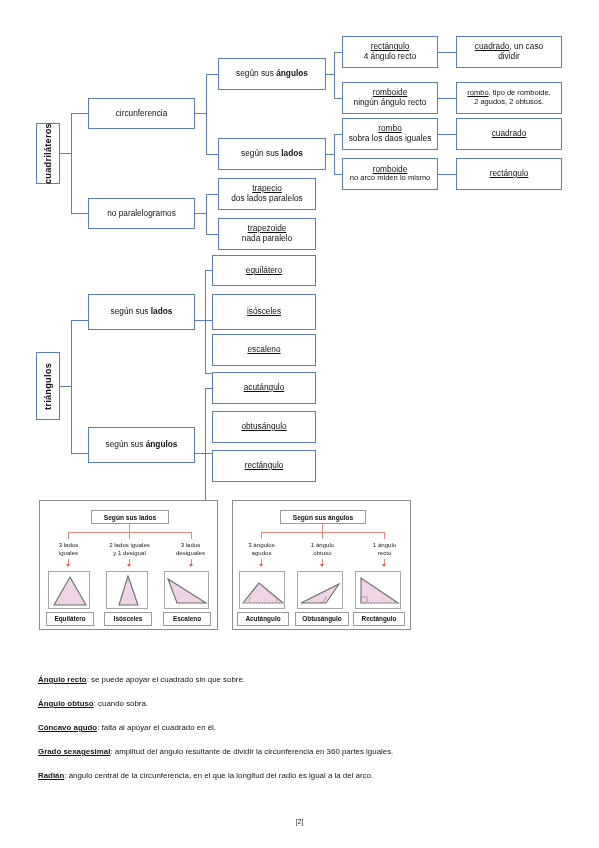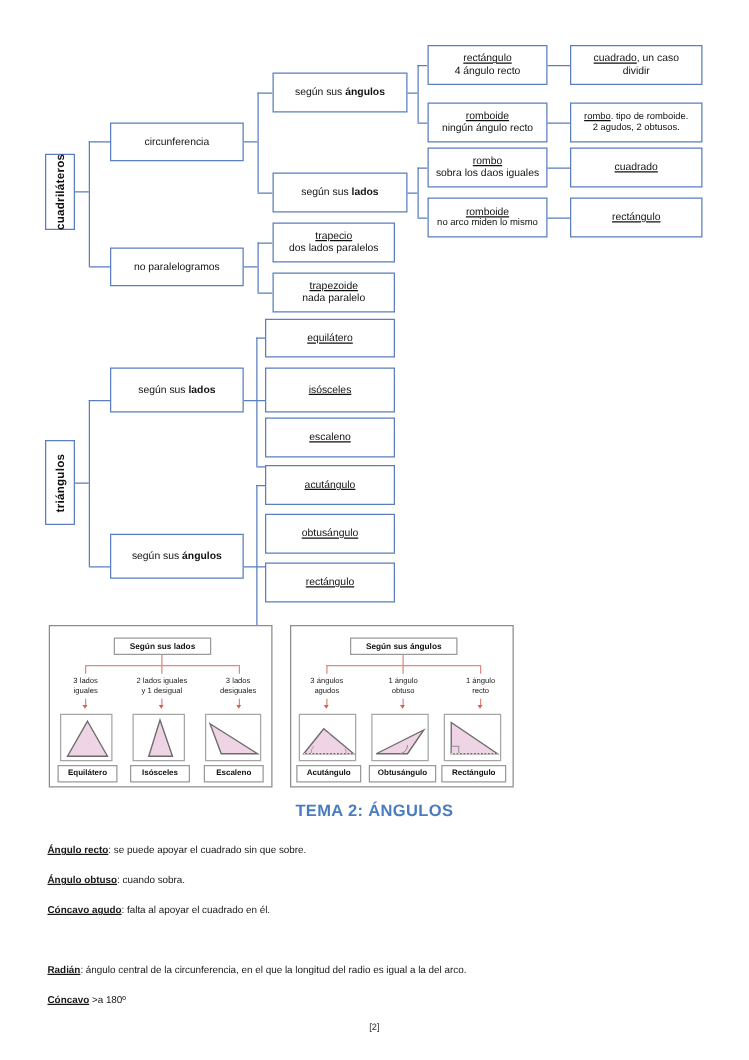--- a/index.html
+++ b/index.html
@@ -366,32 +366,31 @@
       <span>Acutángulo</span>
     </div>
     <div class="pbox" style="left:62px;top:111px;width:54px;height:14px;">
       <span>Obtusángulo</span>
     </div>
     <div class="pbox" style="left:120px;top:111px;width:52px;height:14px;">
       <span>Rectángulo</span>
     </div>
   </div>
 
-  <div class="h1" style="left:0;top:641px;">TEMA 2: ÁNGULOS</div>
 
   <div class="para" style="top:699px;">
     <span class="term">Ángulo obtuso</span><span>: cuando sobra.</span>
   </div>
   <div class="para" style="top:675px;">
     <span class="term">Ángulo recto</span><span>: se puede apoyar el cuadrado sin que sobre.</span>
   </div>
   <div class="para" style="top:723px;">
     <span class="term">Cóncavo agudo</span><span>: falta al apoyar el cuadrado en él.</span>
   </div>
+  <div class="para" style="top:747px;">
+    <span class="term">Grado sexagesimal</span><span>: amplitud del ángulo resultante de dividir la circunferencia en 360 partes iguales.</span>
+  </div>
   <div class="para" style="top:771px;">
     <span class="term">Radián</span><span>: ángulo central de la circunferencia, en el que la longitud del radio es igual a la del arco.</span>
   </div>
-  <div class="para" style="top:795px;">
-    <span class="term">Cóncavo</span><span> &gt;a 180º</span>
-  </div>
 
   <div class="pageno" style="left:0;top:817px;">[2]</div>
 </div>
 
 </body></html>

